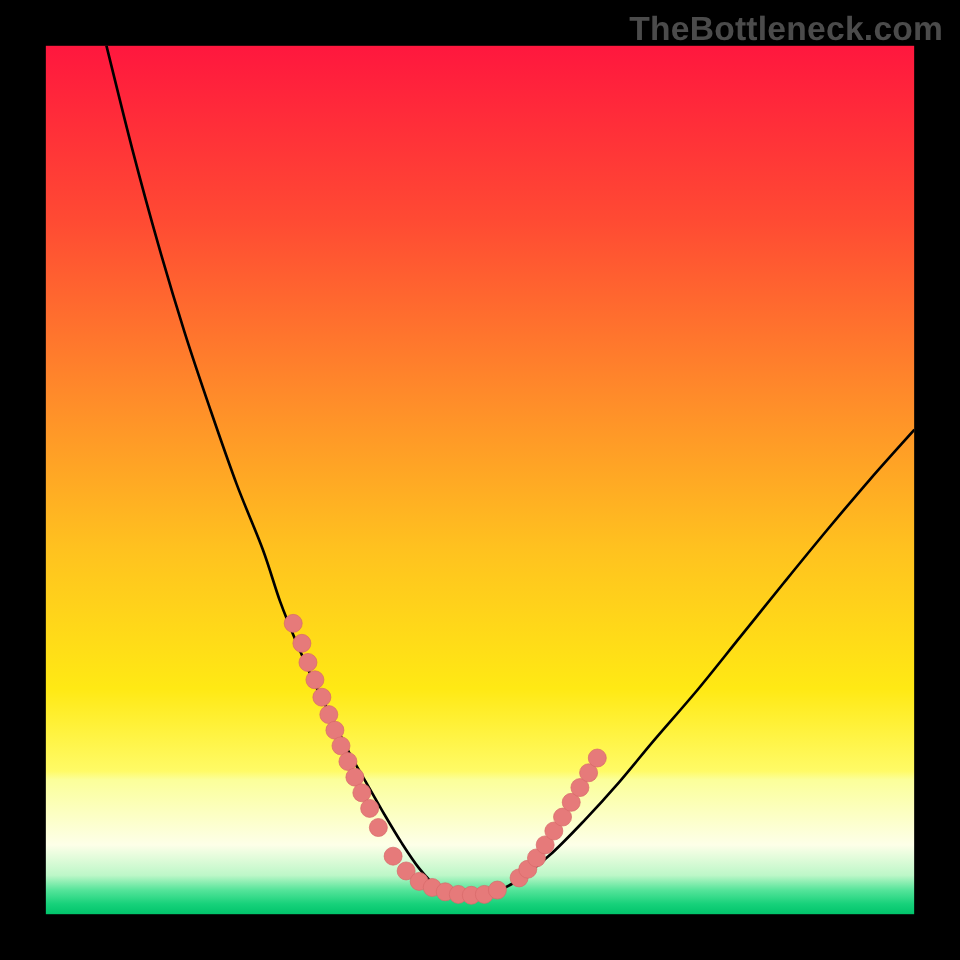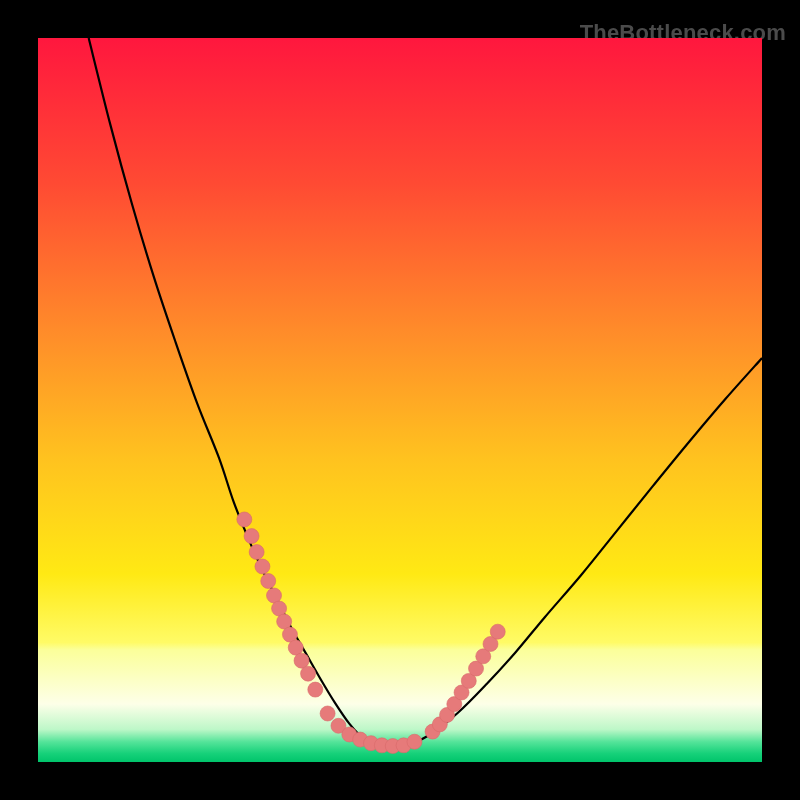--- a/index.html
+++ b/index.html
@@ -22,24 +22,24 @@
   .plot-area {
     position: absolute;
     left: 38px;
     top: 38px;
     width: 724px;
     height: 724px;
     
   }
   .watermark {
     position: absolute;
-    top: 20px;
+    top: 8px;
     right: 14px;
     color: #4b4b4b;
-    font-size: 22px;
+    font-size: 28px;
     font-weight: 600;
     letter-spacing: 0.2px;
     user-select: none;
   }
   svg { display: block; }
 </style>
 </head>
 <body>
 
 <div class="frame">

